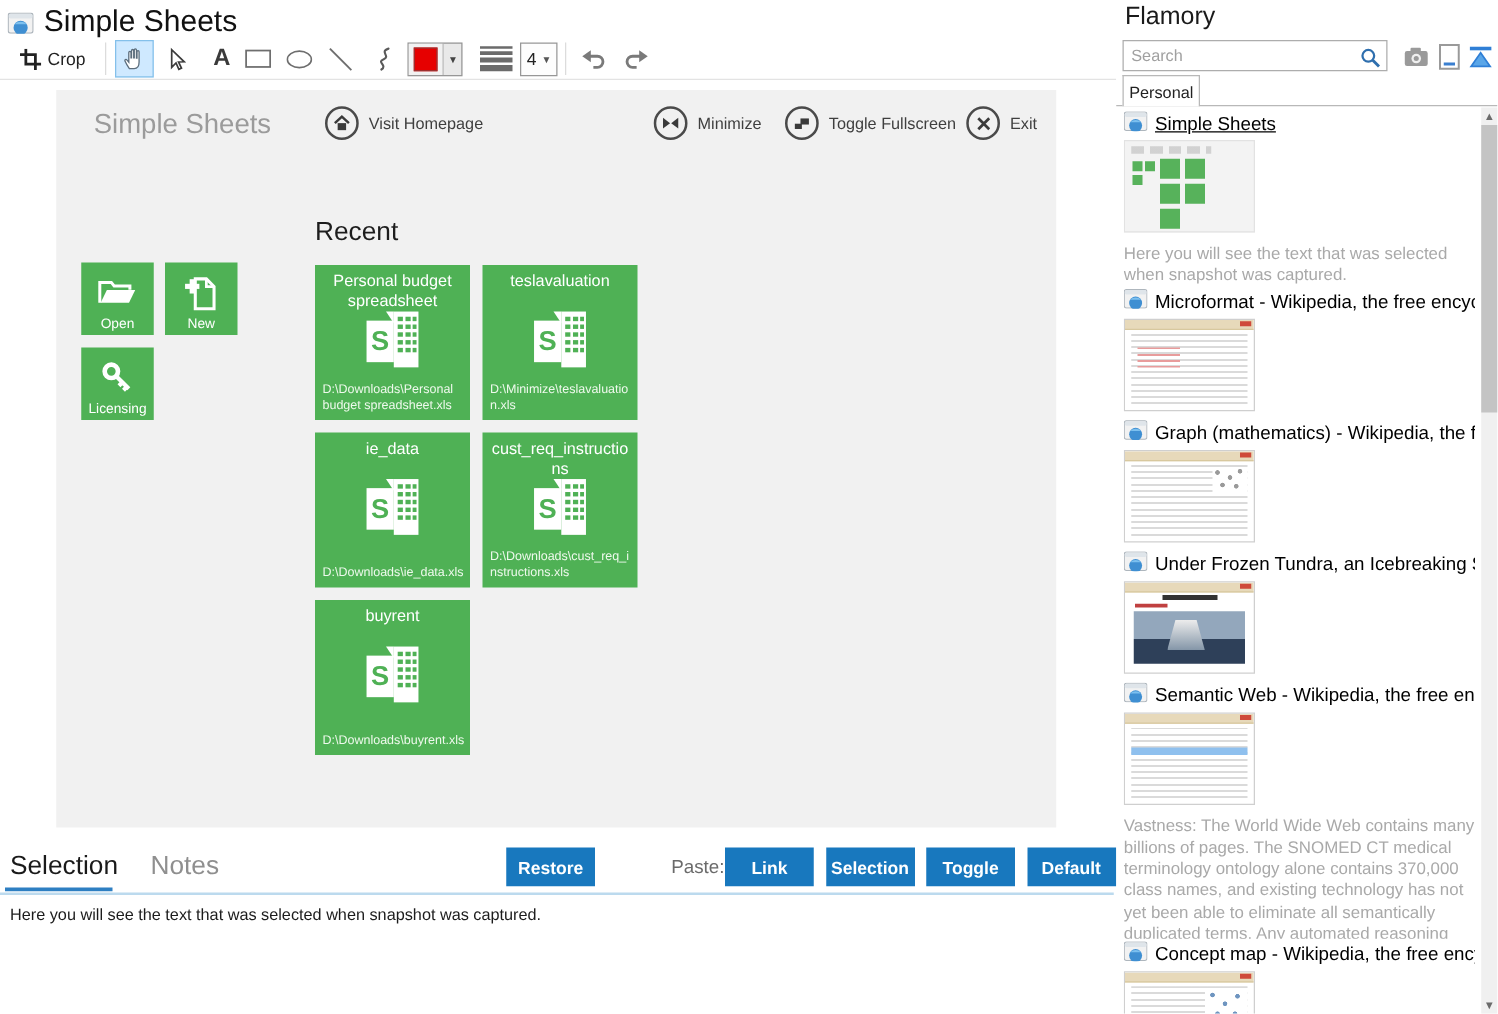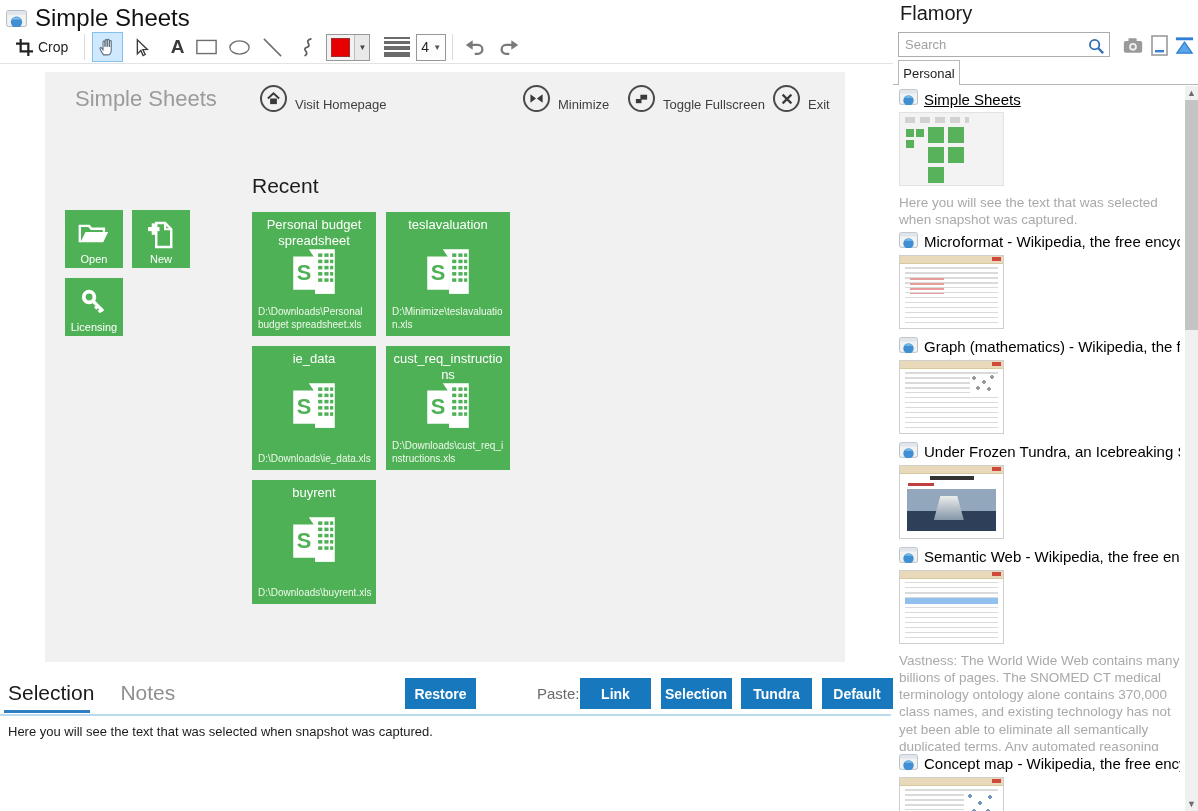--- a/index.html
+++ b/index.html
@@ -32,21 +32,21 @@
   .size-dd .caret { font-size:8px; color:#555; }
   .width-icon { display:flex; flex-direction:column; gap:2px; width:26px; margin-left:10px; }
   .width-icon i { display:block; background:#6b6b6b; }
   .width-icon i:nth-child(1){height:2px;} .width-icon i:nth-child(2){height:3px;}
   .width-icon i:nth-child(3){height:4px;} .width-icon i:nth-child(4){height:5px;}
 
   
   .appshot { position:absolute; left:45px; top:72px; width:800px; height:590px; background:#f1f1f1; }
   .as-title { position:absolute; left:30px; top:14px; font-size:22px; color:#9b9b9b; }
   .as-tagline { position:absolute; left:30px; top:48px; font-size:15px; color:#9a9a9a; }
-  .circle-action { position:absolute; display:flex; align-items:flex-end; gap:8px; font-size:13px; color:#3f3f3f; cursor:pointer; }
+  .circle-action { position:absolute; display:flex; align-items:center; gap:8px; font-size:13px; color:#3f3f3f; cursor:pointer; }
   .circle-icon { width:27px; height:27px; border:2px solid #4a4a4a; border-radius:50%;
                  display:flex; align-items:center; justify-content:center; background:transparent; }
   .gtile { background:#4fb155; color:#fff; cursor:pointer; }
   .action-tile { position:absolute; width:58px; height:58px; display:flex; flex-direction:column;
                  align-items:center; justify-content:flex-end; padding-bottom:3px; }
   .action-tile svg { position:absolute; top:8px; left:50%; transform:translateX(-50%); }
   .action-tile .lbl { font-size:11px;margin-top:20px; }
   .recent-h { position:absolute; left:207px; top:102px; font-size:21px; color:#1d1d1d; }
   .recent-grid { position:absolute; left:207px; top:140px; width:262px;
                  display:grid; grid-template-columns:124px 124px; gap:10px; }
@@ -445,21 +445,21 @@
   <div class="tabs-row">
     <span class="btab active">Selection</span>
     <span class="btab inactive">Notes</span>
   </div>
   <div class="tab-underline"></div>
   <button class="blue-btn" style="left:405px; width:71px;">Restore</button>
   <span class="paste-lbl">Paste:</span>
   <div id="paste-buttons">
       <button class="blue-btn" style="left: 580px; width: 71px;">Link</button>
       <button class="blue-btn" style="left: 660.5px; width: 71px;">Selection</button>
-      <button class="blue-btn" style="left: 741px; width: 71px;">Tundra</button>
+      <button class="blue-btn" style="left: 741px; width: 71px;">Toggle</button>
       <button class="blue-btn" style="left: 821.5px; width: 71px;">Default</button>
     </div>
   <div class="panel-divider"></div>
   <div class="sel-text">Here you will see the text that was selected when snapshot was captured.</div>
 
   <div class="sidebar">
     <div class="sb-title">Flamory</div>
     <input class="sb-search" placeholder="Search" style="">
     <span class="search-mag">
       <svg width="18" height="18" viewBox="0 0 20 20">

